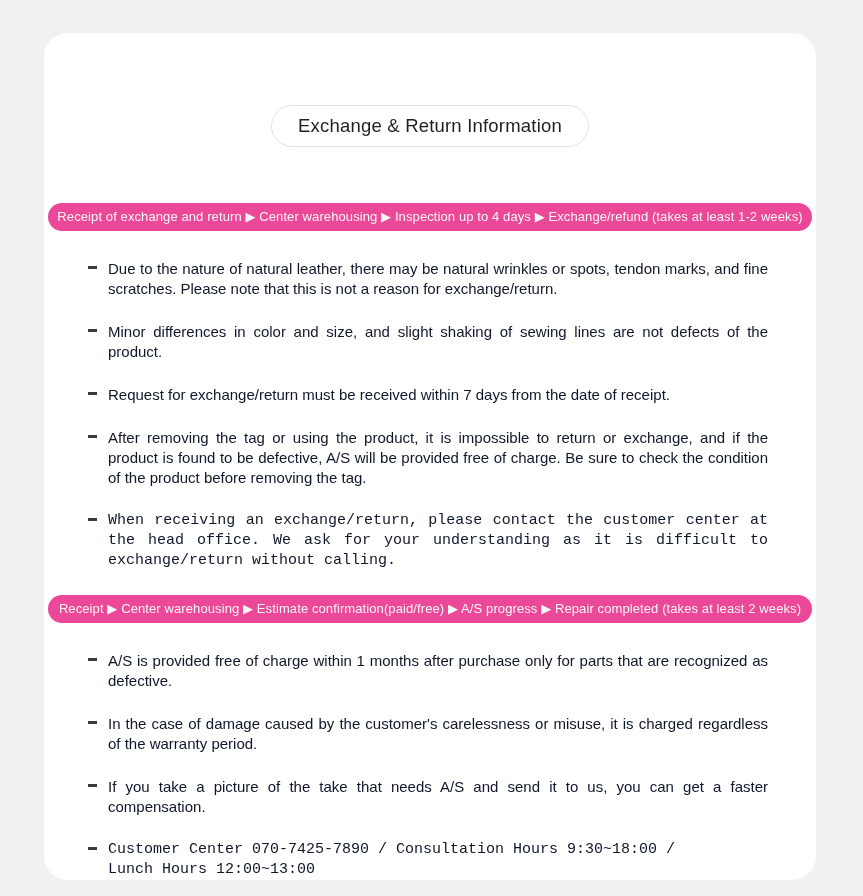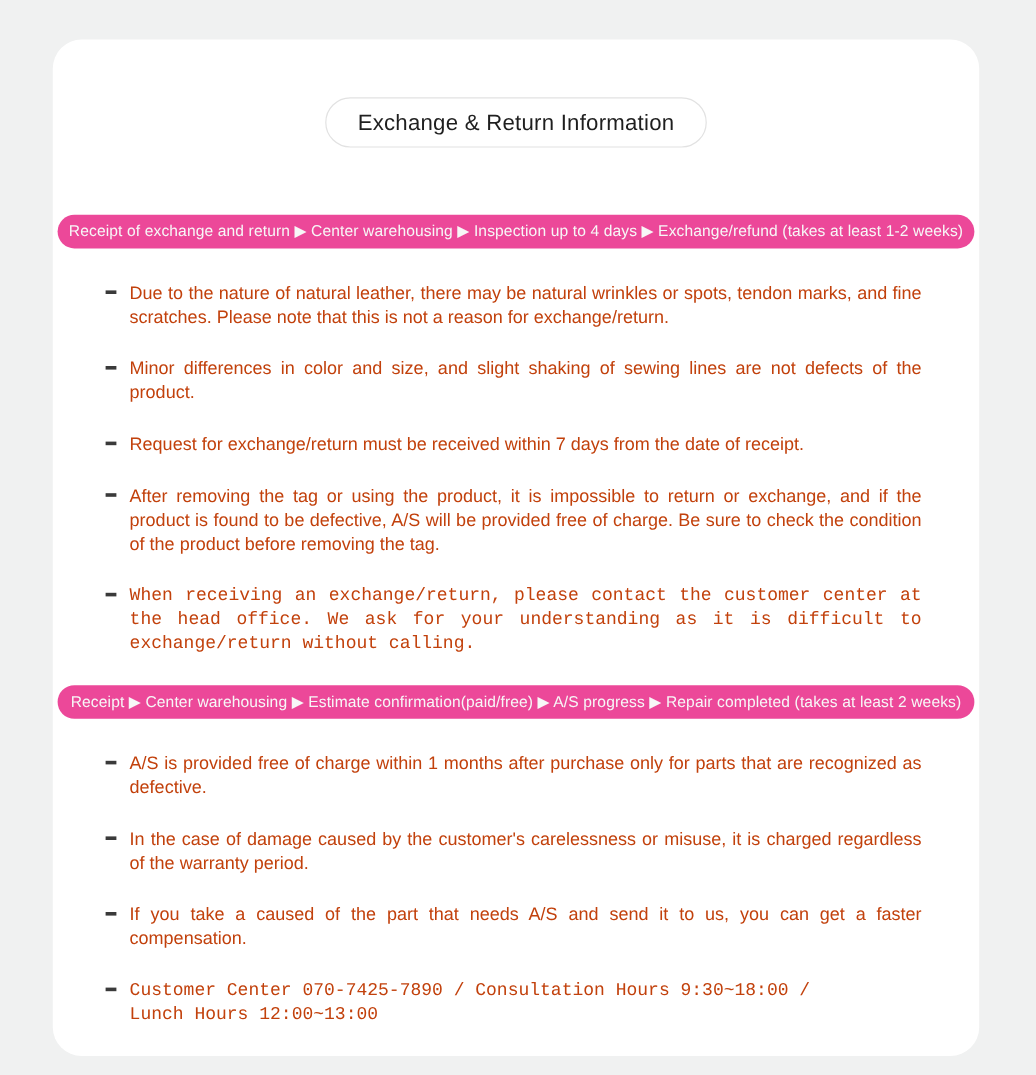--- a/index.html
+++ b/index.html
@@ -9,21 +9,21 @@
     background: #f0f1f1;
     font-family: "Liberation Sans", sans-serif;
     position: relative;
   }
   .card {
     position: absolute;
     left: 44px; top: 33px;
     width: 772px; height: 847px;
     background: #ffffff;
     border-radius: 24px;
-    padding-top: 48px;
+    padding-top: 72px;
     overflow: hidden;
   }
   .title-wrap { text-align: center; margin-bottom: 56px; }
   .title-pill {
     display: inline-block;
     border: 1px solid #e2e2e2;
     border-radius: 22px;
     padding: 9px 26px;
     font-size: 18.5px;
     color: #1f1f1f;
@@ -53,21 +53,21 @@
     flex: 0 0 9px;
     width: 9px; height: 2.5px;
     background: #3a3a3a;
     margin: 7px 11px 0 -20px;
   }
   .item-text {
     margin: 0;
     flex: 1;
     font-size: 15px;
     line-height: 20px;
-    color: #c2410c;
+    color: #0f172a;
     text-align: justify;
   }
   .prewrap { white-space: pre-line; }
 </style>
 </head>
 <body>
 
 <div class="card">
 
   <div class="title-wrap">
@@ -106,21 +106,21 @@
       <li class="item">
         <span class="dash"></span>
         <p class="item-text">A/S is provided free of charge within 1 months after purchase only for parts that are recognized as defective.</p>
       </li>
       <li class="item">
         <span class="dash"></span>
         <p class="item-text">In the case of damage caused by the customer's carelessness or misuse, it is charged regardless of the warranty period.</p>
       </li>
       <li class="item">
         <span class="dash"></span>
-        <p class="item-text">If you take a caused of the part that needs A/S and send it to us, you can get a faster compensation.</p>
+        <p class="item-text">If you take a picture of the take that needs A/S and send it to us, you can get a faster compensation.</p>
       </li>
       <li class="item">
         <span class="dash"></span>
         <p class="item-text prewrap">Customer Center 070-7425-7890 / Consultation Hours 9:30~18:00 /
 Lunch Hours 12:00~13:00</p>
       </li>
     </ul>
   </section>
 
 </div>

